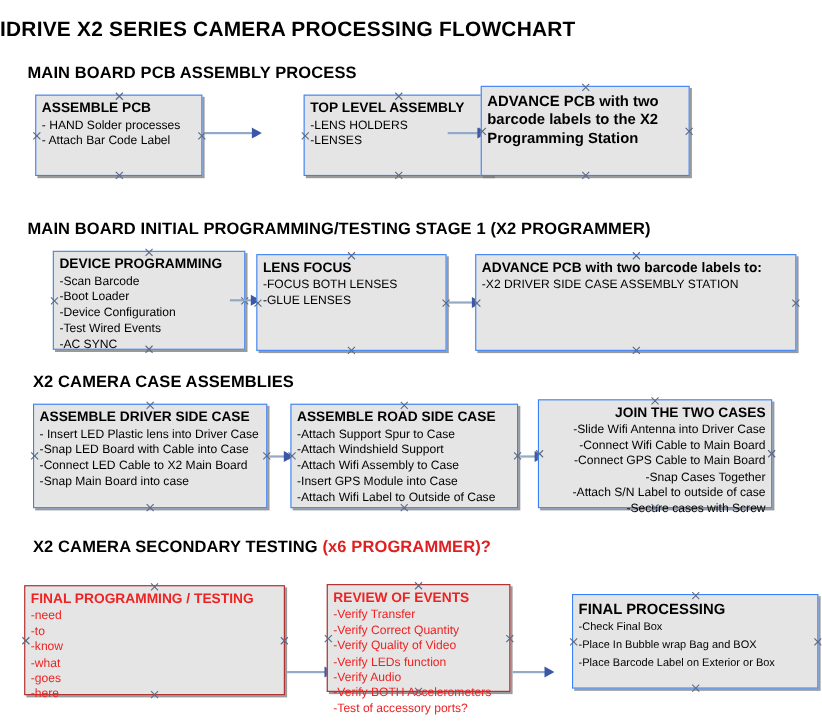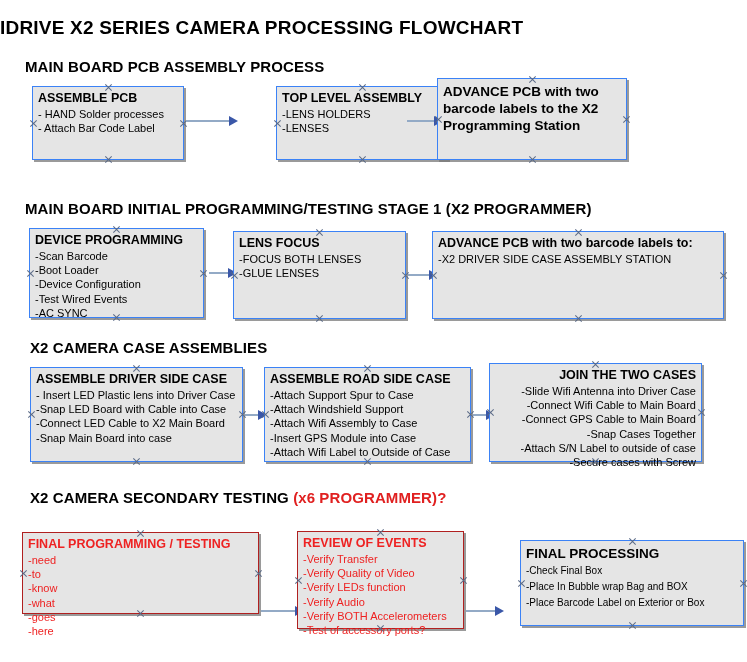--- a/index.html
+++ b/index.html
@@ -108,21 +108,21 @@
     <span class="hx" style="left:50%;top:0;"></span>
     <span class="hx" style="left:50%;top:100%;"></span>
     <span class="hx" style="left:0;top:50%;"></span>
     <span class="hx" style="left:100%;top:50%;"></span>
   </div>
 
   <div class="section-title" style="left:25px;top:200px;">
     <span>MAIN BOARD INITIAL PROGRAMMING/TESTING STAGE 1 (X2 PROGRAMMER)</span>
   </div>
 
-  <div class="node" style="left:29px;top:228px;width:175px;height:90px;">
+  <div class="node" style="left:48px;top:228px;width:175px;height:90px;">
     <div class="ttl">DEVICE PROGRAMMING</div>
     <div class="ln">-Scan Barcode</div>
     <div class="ln">-Boot Loader</div>
     <div class="ln">-Device Configuration</div>
     <div class="ln">-Test Wired Events</div>
     <div class="ln">-AC SYNC</div>
     <span class="hx" style="left:50%;top:0;"></span>
     <span class="hx" style="left:50%;top:100%;"></span>
     <span class="hx" style="left:0;top:50%;"></span>
     <span class="hx" style="left:100%;top:50%;"></span>
@@ -204,41 +204,42 @@
     <span class="hx" style="left:50%;top:100%;"></span>
     <span class="hx" style="left:0;top:50%;"></span>
     <span class="hx" style="left:100%;top:50%;"></span>
   </div>
 
   <div class="section-title" style="left:30px;top:489px;">
     <span>X2 CAMERA SECONDARY TESTING</span>
     <span class="accent">(x6 PROGRAMMER)?</span>
   </div>
 
-  <div class="node red" style="left:22px;top:532px;width:237px;height:82px;">
+  <div class="node red" style="left:22px;top:532px;width:237px;height:100px;">
     <div class="ttl">FINAL PROGRAMMING / TESTING</div>
     <div class="ln">-need</div>
     <div class="ln">-to</div>
     <div class="ln">-know</div>
     <div class="ln">-what</div>
     <div class="ln">-goes</div>
     <div class="ln">-here</div>
     <span class="hx" style="left:50%;top:0;"></span>
     <span class="hx" style="left:50%;top:100%;"></span>
     <span class="hx" style="left:0;top:50%;"></span>
     <span class="hx" style="left:100%;top:50%;"></span>
   </div>
 
   <div class="arrow" style="left:261px;top:610px;width:35px;">
     <span class="head"></span>
   </div>
 
   <div class="node red" style="left:297px;top:531px;width:167px;height:98px;">
     <div class="ttl">REVIEW OF EVENTS</div>
     <div class="ln">-Verify Transfer</div>
+    <div class="ln">-Verify Correct Quantity</div>
     <div class="ln">-Verify Quality of Video</div>
     <div class="ln">-Verify LEDs function</div>
     <div class="ln">-Verify Audio</div>
     <div class="ln">-Verify BOTH Accelerometers</div>
     <div class="ln">-Test of accessory ports?</div>
     <span class="hx" style="left:50%;top:0;"></span>
     <span class="hx" style="left:50%;top:100%;"></span>
     <span class="hx" style="left:0;top:50%;"></span>
     <span class="hx" style="left:100%;top:50%;"></span>
   </div>

